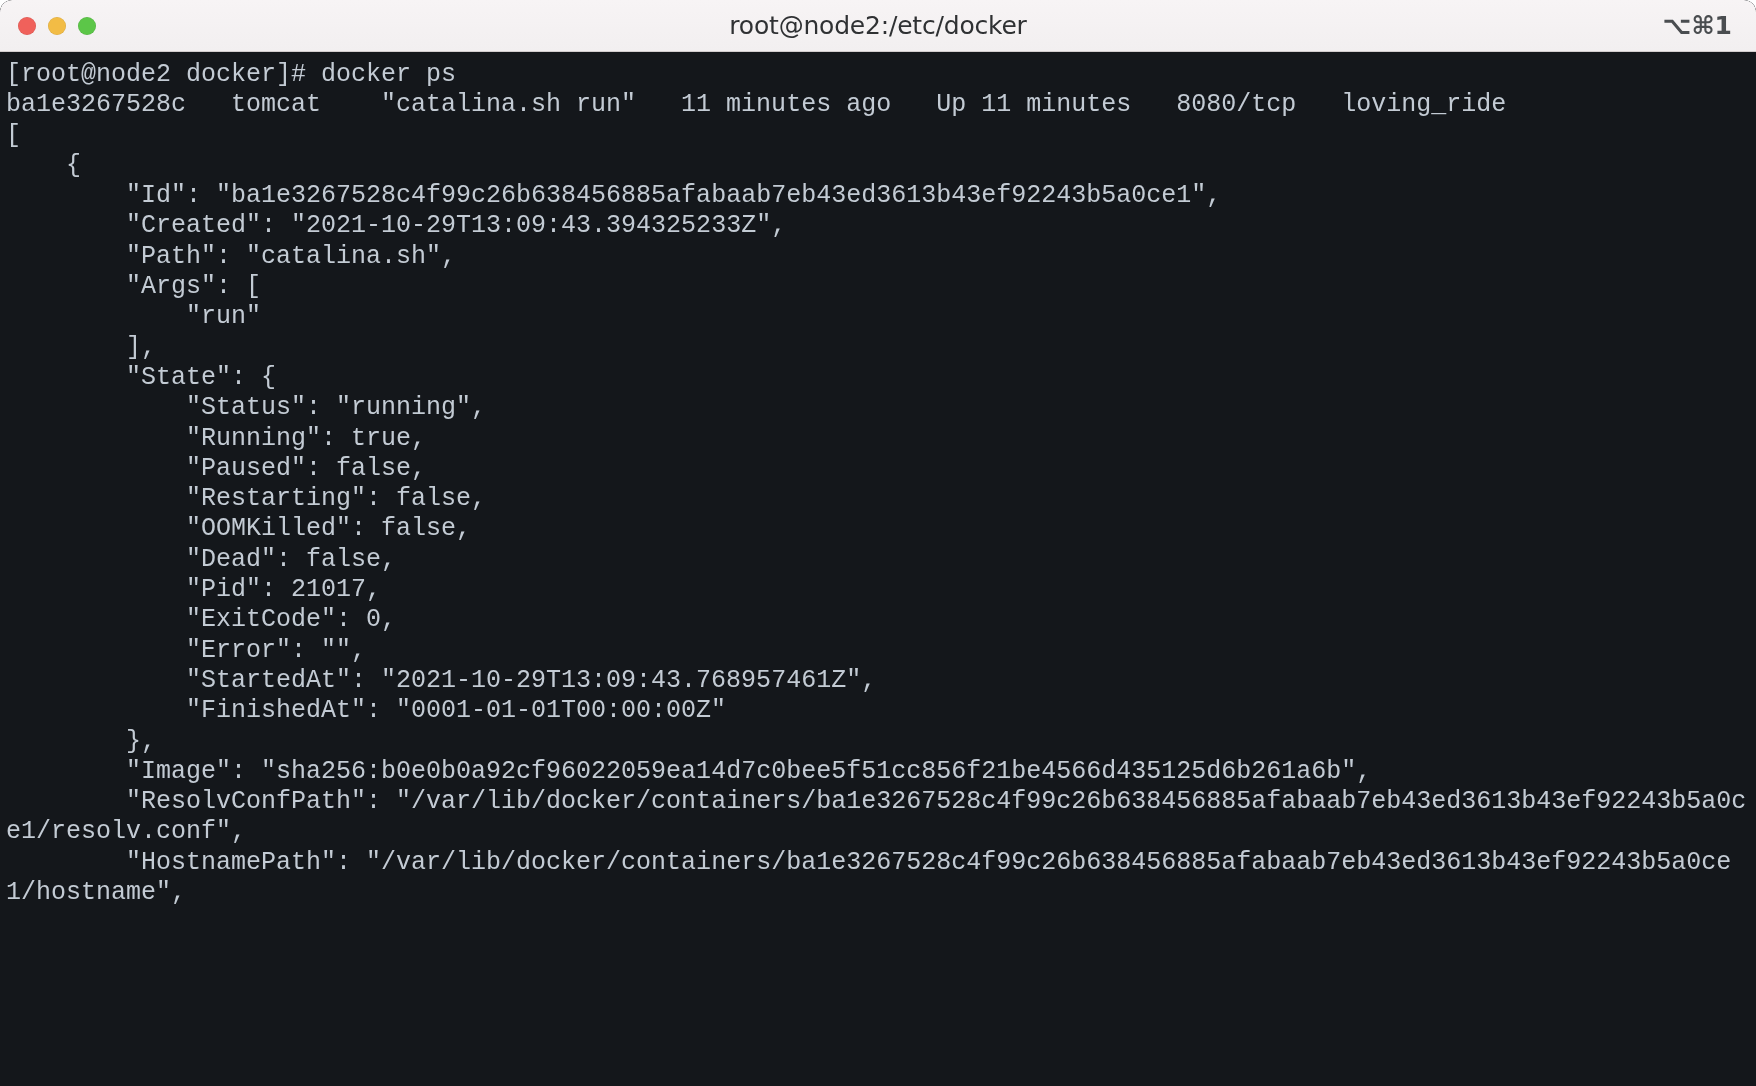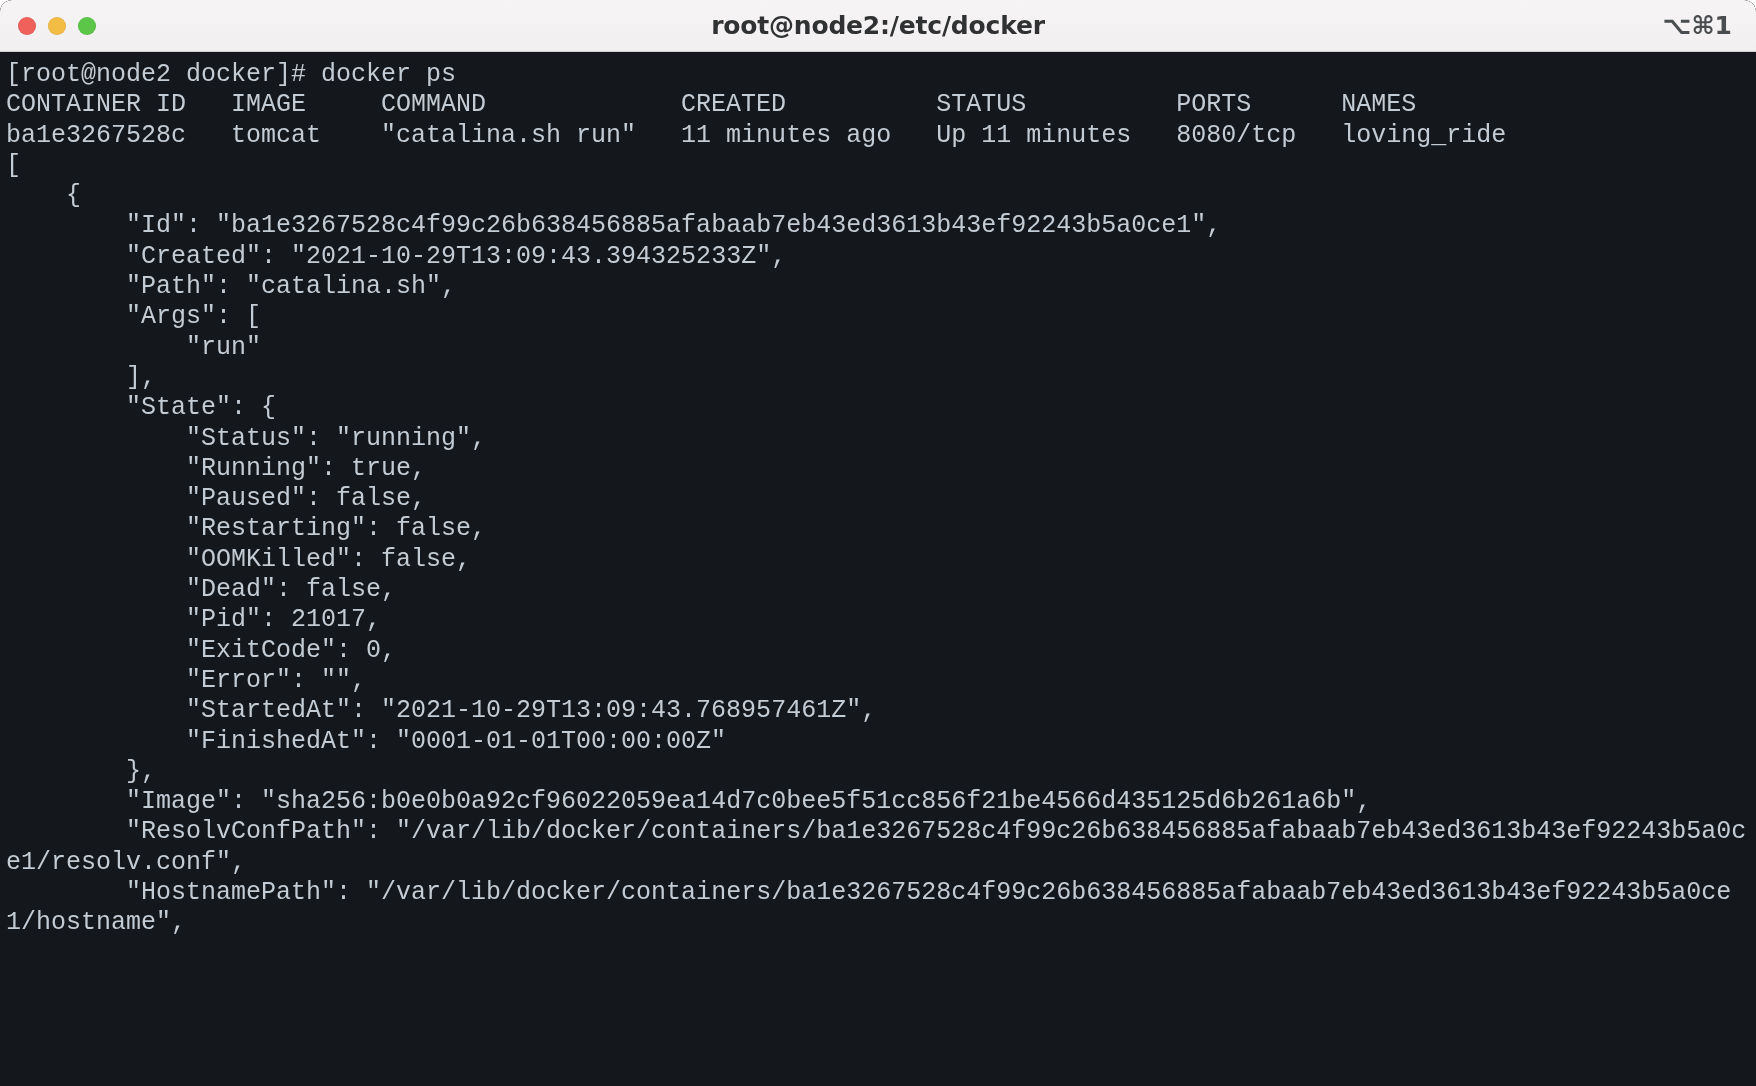--- a/index.html
+++ b/index.html
@@ -60,21 +60,21 @@
     position: absolute;
     left: 0;
     right: 0;
     top: 0;
     bottom: 0;
     display: flex;
     align-items: center;
     justify-content: center;
     font-family: "DejaVu Sans", sans-serif;
     font-size: 25px;
-    font-weight: bold;
+    font-weight: normal;
     color: #2f3133;
     letter-spacing: -0.2px;
     pointer-events: none;
   }
 
   .titlebar-right {
     margin-left: auto;
     z-index: 3;
     font-family: "DejaVu Sans", sans-serif;
     font-size: 25px;
@@ -122,21 +122,20 @@
       <span class="light min"></span>
       <span class="light zoom"></span>
     </div>
     <div class="window-title">root@node2:/etc/docker</div>
     <div class="titlebar-right">⌥⌘1</div>
   </div>
 
   <div class="terminal">
     <div class="term-inner">
         <div class="line wrapped">[root@node2 docker]# docker ps</div>
-        <div class="line wrapped">CONTAINER ID   IMAGE     COMMAND             CREATED          STATUS          PORTS      NAMES</div>
         <div class="line wrapped">ba1e3267528c   tomcat    "catalina.sh run"   11 minutes ago   Up 11 minutes   8080/tcp   loving_ride</div>
         <div class="line wrapped">[</div>
         <div class="line wrapped">    {</div>
         <div class="line wrapped">        "Id": "ba1e3267528c4f99c26b638456885afabaab7eb43ed3613b43ef92243b5a0ce1",</div>
         <div class="line wrapped">        "Created": "2021-10-29T13:09:43.394325233Z",</div>
         <div class="line wrapped">        "Path": "catalina.sh",</div>
         <div class="line wrapped">        "Args": [</div>
         <div class="line wrapped">            "run"</div>
         <div class="line wrapped">        ],</div>
         <div class="line wrapped">        "State": {</div>

